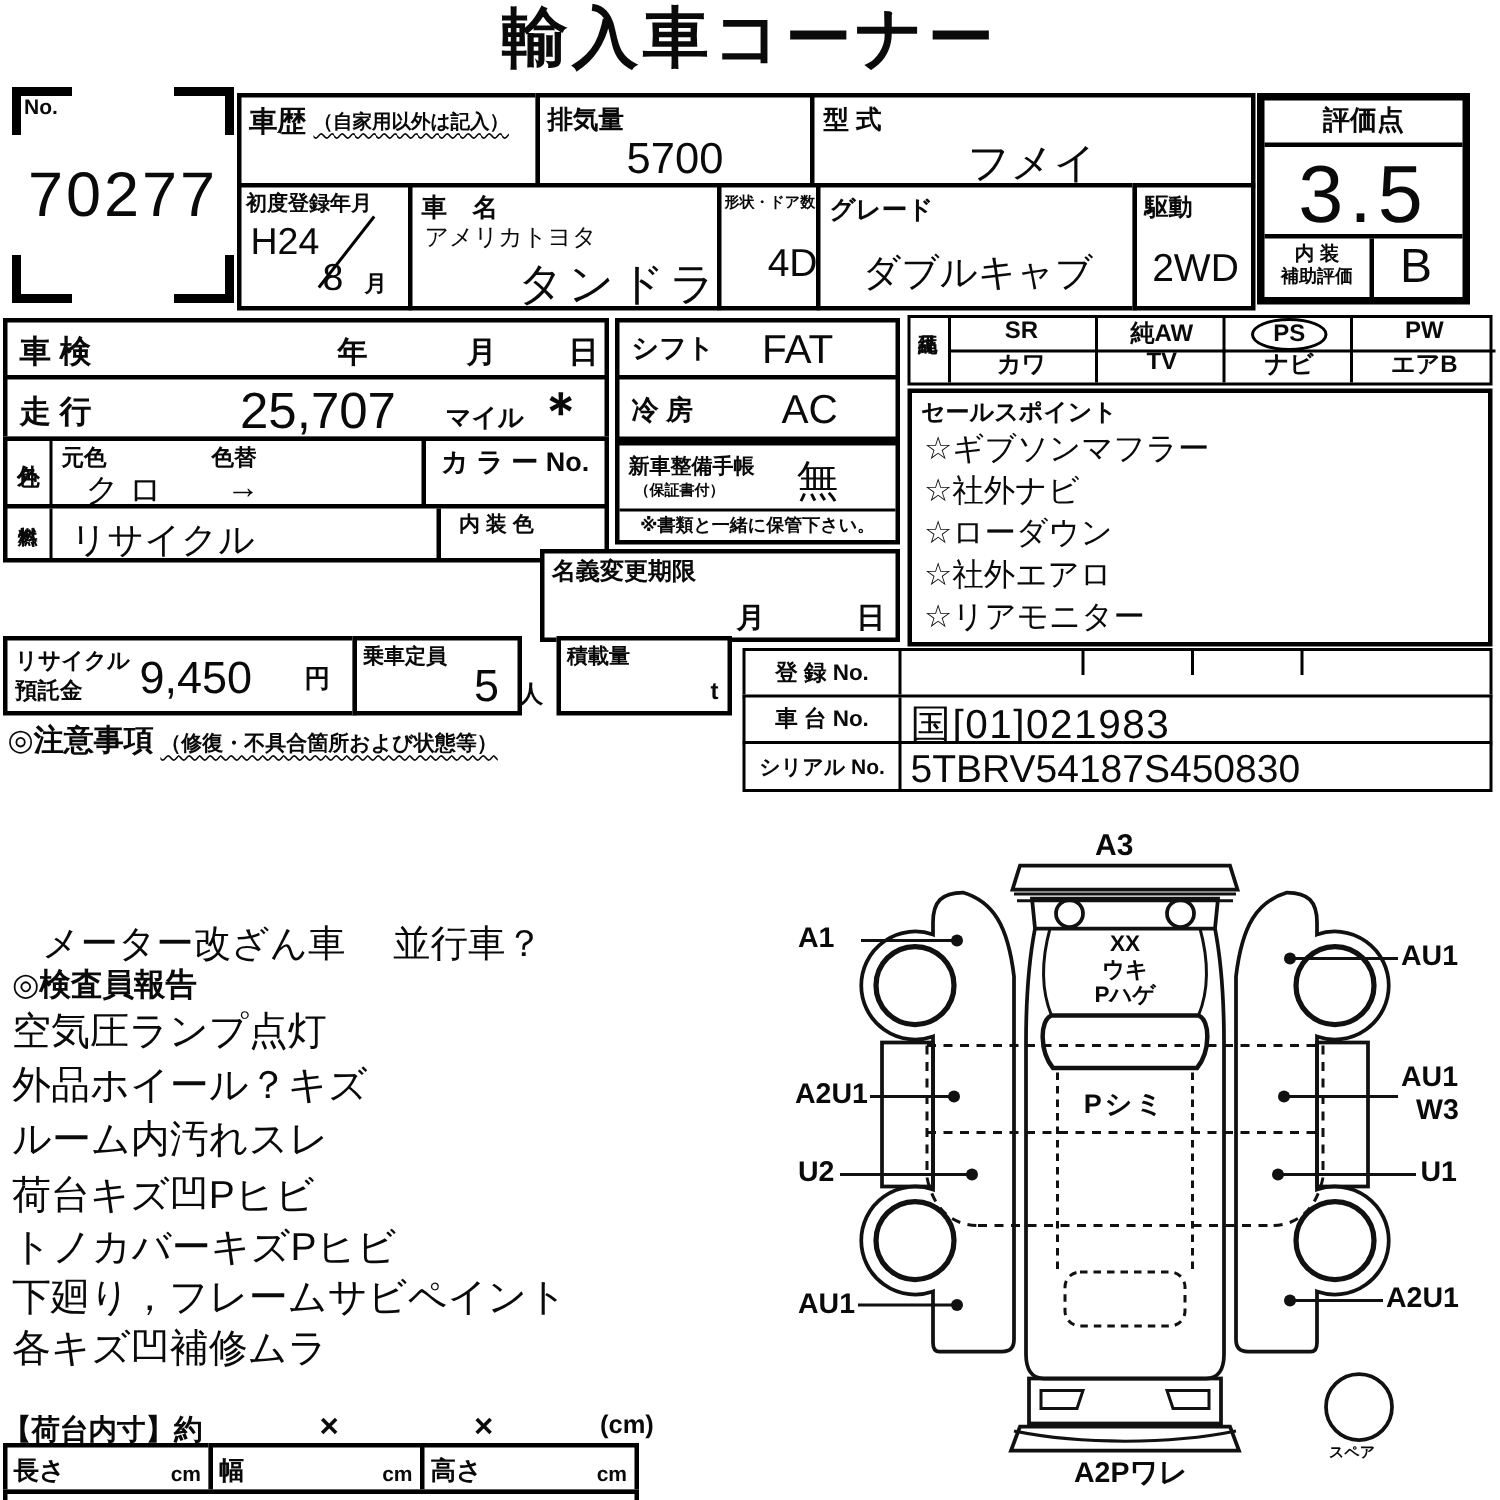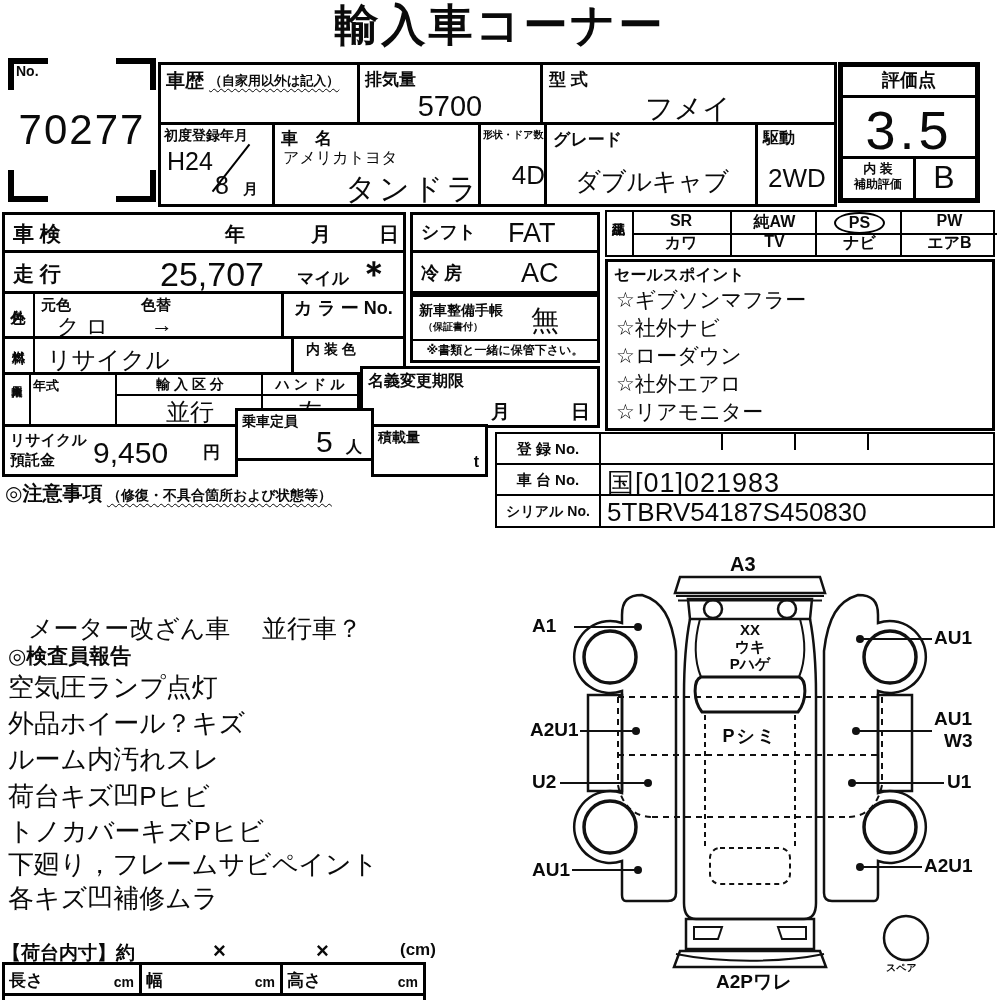--- a/index.html
+++ b/index.html
@@ -118,36 +118,20 @@
   <div class="cell" style="left:2px;top:336px;width:404px;height:39px">
     <div class="abs" style="left:0;top:0;bottom:0;width:28px;border-right:2px solid #000">
       <span class="vert b" style="position:absolute;left:7px;top:2px;font-size:13px">燃料</span>
     </div>
     <span class="abs" style="left:42px;top:5px;font-size:24px">リサイクル</span>
     <div class="abs" style="left:286px;top:0;bottom:0;right:0;border-left:3px solid #000">
       <span class="abs b" style="left:12px;top:2px;font-size:14px">内 装 色</span>
     </div>
   </div>
 
-  <div class="cell" style="left:2px;top:372px;width:358px;height:55px">
-    <div class="abs" style="left:0;top:0;bottom:0;width:24px;border-right:2px solid #000">
-      <span class="vert b" style="position:absolute;left:6px;top:2px;font-size:11px">輸入車用</span>
-    </div>
-    <div class="abs" style="left:24px;top:0;bottom:0;width:86px">
-      <span class="abs b" style="left:4px;top:2px;font-size:13px">年式</span>
-    </div>
-    <div class="abs" style="left:110px;top:0;bottom:0;width:146px;border-left:2px solid #000">
-      <div class="hdrband">輸 入 区 分</div>
-      <div class="abs" style="left:0;right:0;top:21px;text-align:center;font-size:24px">並行</div>
-    </div>
-    <div class="abs" style="left:256px;top:0;bottom:0;right:0;border-left:2px solid #000">
-      <div class="hdrband">ハ ン ド ル</div>
-      <div class="abs" style="left:0;right:0;top:21px;text-align:center;font-size:24px">左</div>
-    </div>
-  </div>
 
   <div class="cell" style="left:410px;top:212px;width:190px;height:41px">
     <span class="abs b" style="left:8px;top:5px;font-size:18px">シフト</span>
     <span class="abs" style="left:95px;top:3px;font-size:27px">FAT</span>
   </div>
   <div class="cell" style="left:410px;top:250px;width:190px;height:44px">
     <span class="abs b" style="left:8px;top:8px;font-size:18px">冷 房</span>
     <span class="abs" style="left:108px;top:5px;font-size:27px">AC</span>
   </div>
   <div class="cell" style="left:410px;top:294px;width:190px;height:69px">
@@ -189,21 +173,21 @@
       <div>☆リアモニター</div>
     </div>
   </div>
 
   <div class="cell" style="left:2px;top:424px;width:236px;height:53px">
     <span class="abs b" style="left:5px;top:4px;font-size:15px">リサイクル</span>
     <span class="abs b" style="left:5px;top:24px;font-size:15px">預託金</span>
     <span class="abs" style="left:88px;top:9px;font-size:30px">9,450</span>
     <span class="abs b" style="left:198px;top:14px;font-size:17px">円</span>
   </div>
-  <div class="cell" style="left:235px;top:408px;width:139px;height:53px">
+  <div class="cell" style="left:235px;top:424px;width:113px;height:53px">
     <span class="abs b" style="left:4px;top:2px;font-size:14px">乗車定員</span>
     <span class="abs" style="left:78px;top:14px;font-size:30px">5</span>
     <span class="abs b" style="left:108px;top:26px;font-size:16px">人</span>
   </div>
   <div class="cell" style="left:371px;top:424px;width:117px;height:53px">
     <span class="abs b" style="left:4px;top:2px;font-size:14px">積載量</span>
     <span class="abs b" style="right:6px;bottom:3px;font-size:16px">t</span>
   </div>
 
   <div class="abs" style="left:5px;top:480px">

